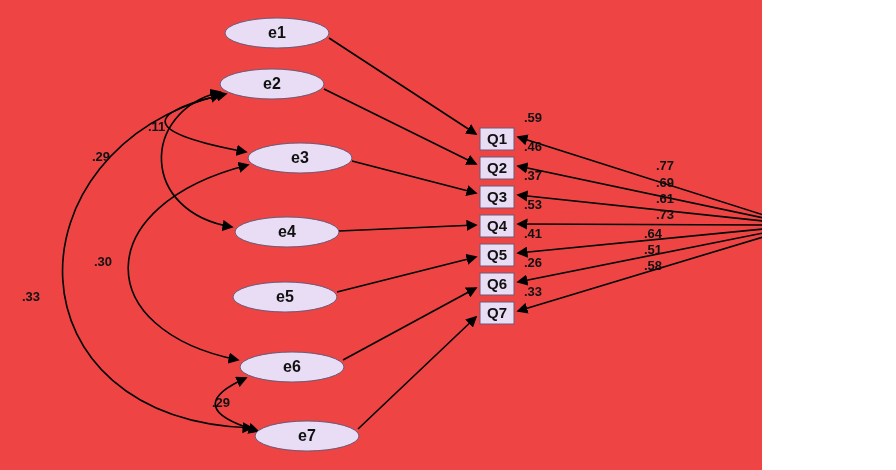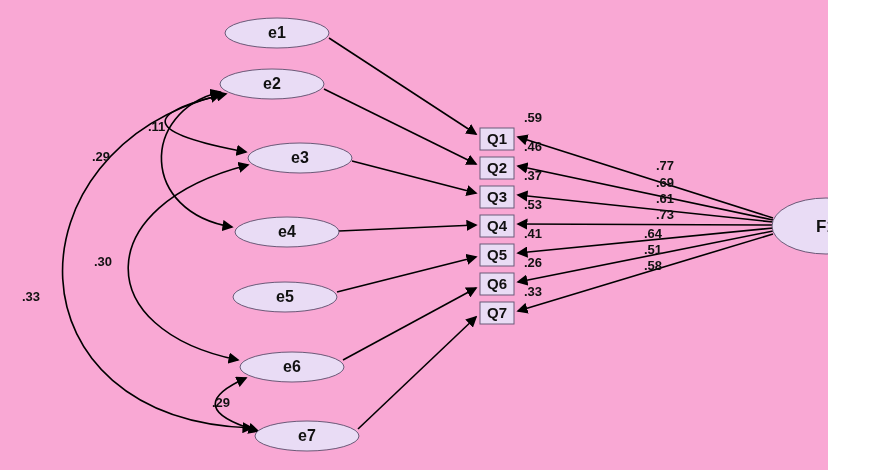--- a/index.html
+++ b/index.html
@@ -1,16 +1,16 @@
 <!DOCTYPE html>
 <html><head>
 <meta charset="utf-8">
 <style>
   html,body{margin:0;padding:0;background:#ffffff;}
-  .stage{position:relative;width:828px;height:470px;background:#f9a8d4;overflow:hidden;}
+  .stage{position:relative;width:762px;height:470px;background:#ef4444;overflow:hidden;}
   svg{font-family:"Liberation Sans", sans-serif;}
   .node-label{font-size:16px;font-weight:700;fill:#111;}
   .ind-label{font-size:15px;font-weight:700;fill:#111;}
   .factor-label{font-size:17px;font-weight:700;fill:#111;}
   .num-label{font-size:13px;font-weight:700;fill:#111;}
   .edge{stroke:#000;stroke-width:1.6;fill:none;}
 </style>
 </head>
 <body>
 

